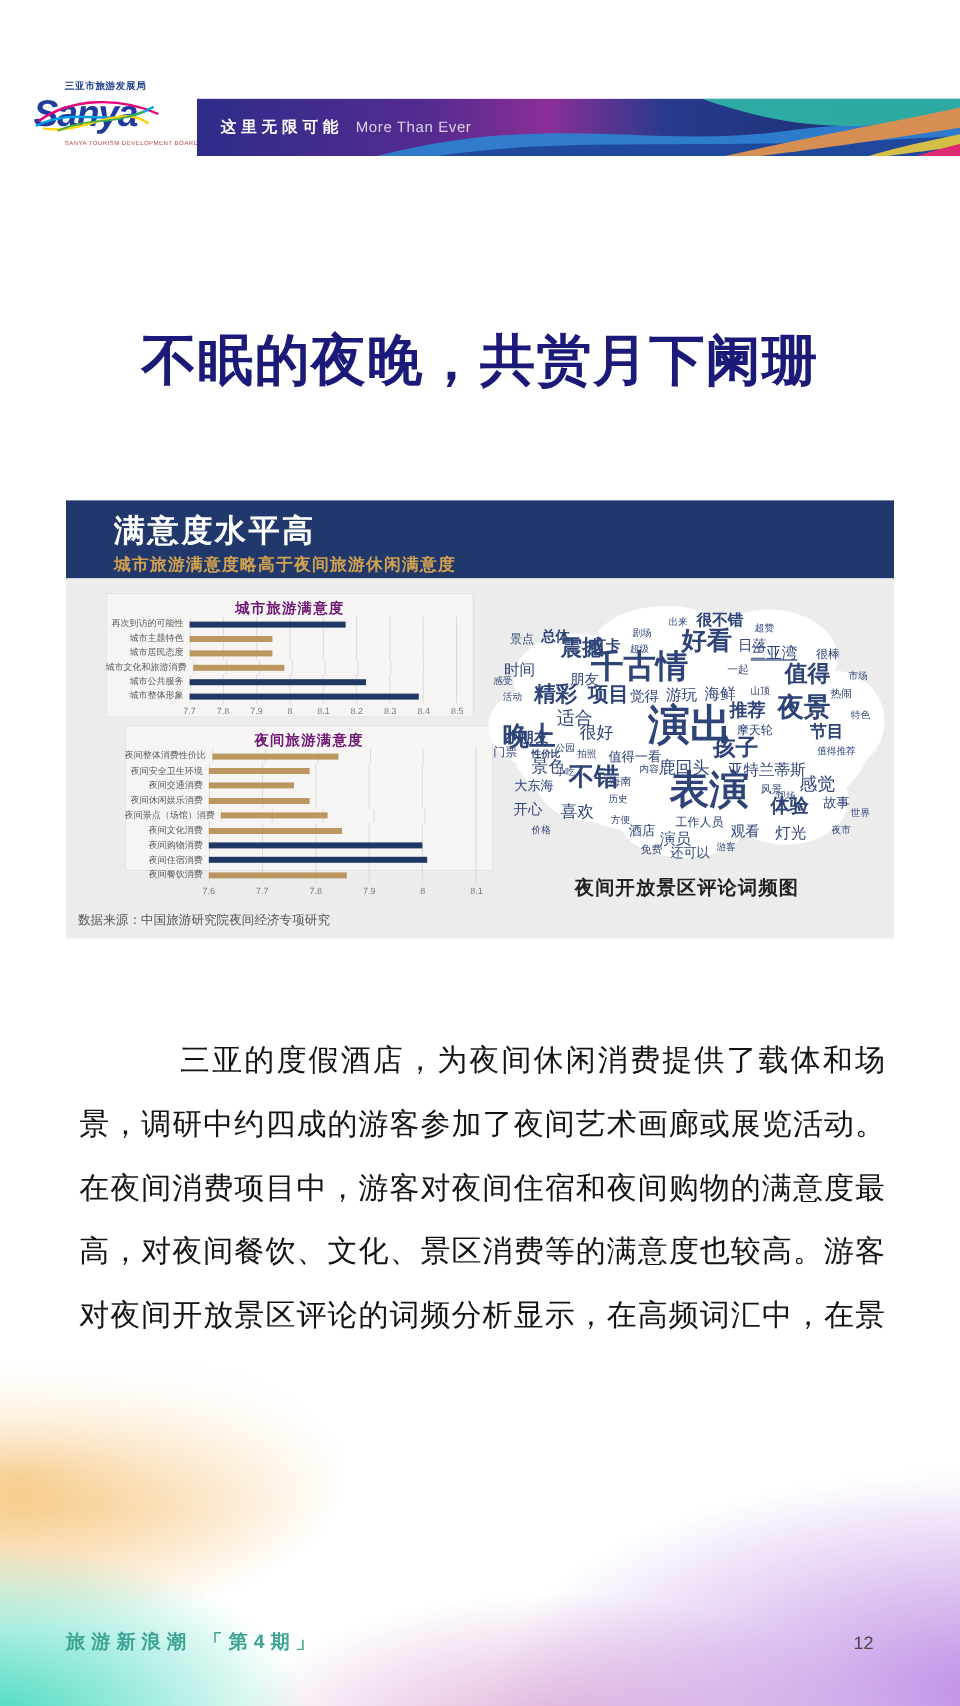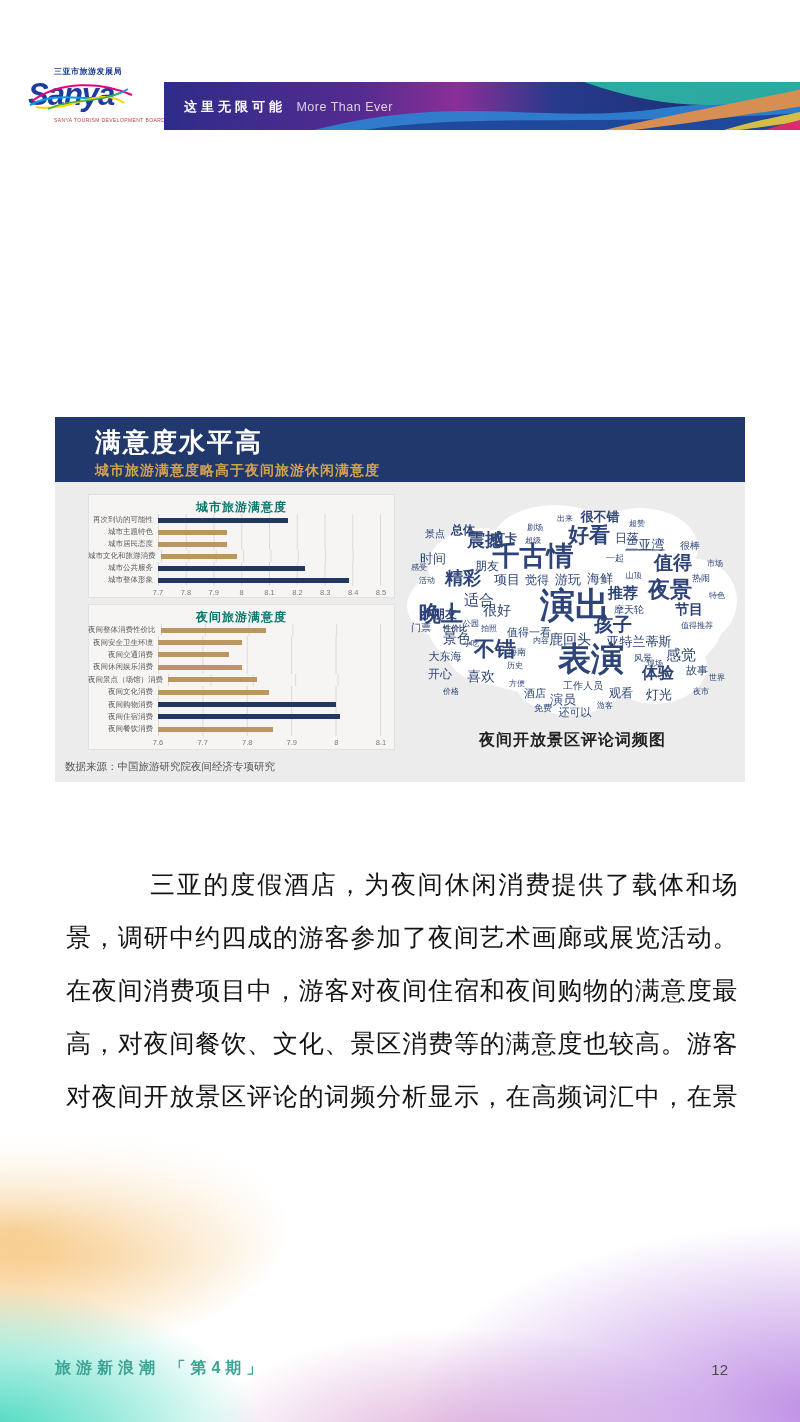--- a/index.html
+++ b/index.html
@@ -27,22 +27,22 @@
 
   
   .card { position:absolute; left:55px; top:405px; width:690px; height:365px; }
   .card-header { height:65px; background:#20386b; padding:8px 0 0 40px; }
   .card-title { color:#fff; font-size:26px; font-weight:bold; letter-spacing:2px; }
   .card-subtitle { color:#d2a24f; font-size:14px; font-weight:bold; margin-top:2px; letter-spacing:1px; }
   .card-body { position:relative; height:300px; background:#ececec; }
 
   .panel { position:absolute; background:#f6f5f3; box-shadow:0 0 0 1px #e3e1de inset; }
   .panelA { left:33px; top:12px;  width:307px; height:104px; }
-  .panelB { left:33px; top:122px; width:307px; height:146px; }
-  .chart-title { text-align:center; font-size:12px; font-weight:bold; color:#0f766e; padding-top:5px; height:20px; letter-spacing:1px; }
+  .panelB { left:49px; top:122px; width:307px; height:122px; }
+  .chart-title { text-align:center; font-size:12px; font-weight:bold; color:#701a75; padding-top:5px; height:20px; letter-spacing:1px; }
   .rows { }
   .crow { display:flex; align-items:center; height:12px; }
   .panelB .crow { height:12.4px; }
   .crow .clabel { flex:0 0 70px; text-align:right; padding-right:5px; font-size:7.5px; color:#5a5a5a; white-space:nowrap; overflow:visible; }
   .crow .track { flex:1; height:100%; margin-right:14px; display:flex; align-items:center;
      background-image:linear-gradient(to right,#dcdad7 1px,transparent 1px); border-right:1px solid #dcdad7; }
   .crow .bar { height:5px; }
   .axis { position:relative; height:13px; margin-left:70px; margin-right:14px; }
   .axis span { position:absolute; top:2px; transform:translateX(-50%); font-size:7.5px; color:#7a7a7a; }
 
@@ -109,20 +109,21 @@
       <path d="M440,48 C520,30 600,16 652,4 L652,22 C590,32 520,42 470,48 Z" fill="#d78e52"></path>
       <path d="M560,48 C600,36 640,30 652,26 L652,38 C620,42 590,46 575,48 Z" fill="#e5c93e" opacity=".92"></path>
       <path d="M600,48 C625,40 645,36 652,34 L652,48 Z" fill="#e02a70"></path>
     </svg>
     <div class="banner-text">
       <span class="banner-cn">这里无限可能</span>
       <span class="banner-en">More Than Ever</span>
     </div>
   </div>
 
+  <div class="page-title">不眠的夜晚，共赏月下阑珊</div>
 
   <div class="card">
     <div class="card-header">
       <div class="card-title">满意度水平高</div>
       <div class="card-subtitle">城市旅游满意度略高于夜间旅游休闲满意度</div>
     </div>
     <div class="card-body">
 
       <div class="panel panelA">
         <div class="chart-title">城市旅游满意度</div>
@@ -274,21 +275,21 @@
             <span style="left: 285px; top: 60px; font-size: 10px; font-weight: 400;">很棒</span>
             <span style="left: 80px; top: 54px; font-size: 18px; font-weight: 700;">震撼</span>
             <span style="left: 28px; top: 72px; font-size: 13px; font-weight: 400;">时间</span>
             <span style="left: 128px; top: 70px; font-size: 27px; font-weight: 700;">千古情</span>
             <span style="left: 210px; top: 72px; font-size: 9px; font-weight: 400;">一起</span>
             <span style="left: 268px; top: 76px; font-size: 19px; font-weight: 700;">值得</span>
             <span style="left: 310px; top: 78px; font-size: 8px; font-weight: 400;">市场</span>
             <span style="left: 14px; top: 82px; font-size: 8px; font-weight: 400;">感受</span>
             <span style="left: 82px; top: 80px; font-size: 12px; font-weight: 400;">朋友</span>
             <span style="left: 58px; top: 92px; font-size: 18px; font-weight: 700;">精彩</span>
-            <span style="left: 102px; top: 93px; font-size: 13px; font-weight: 400;">项目</span>
+            <span style="left: 102px; top: 93px; font-size: 17px; font-weight: 700;">项目</span>
             <span style="left: 132px; top: 94px; font-size: 12px; font-weight: 400;">觉得</span>
             <span style="left: 163px; top: 93px; font-size: 13px; font-weight: 400;">游玩</span>
             <span style="left: 195px; top: 92px; font-size: 13px; font-weight: 400;">海鲜</span>
             <span style="left: 222px; top: 90px; font-size: 8px; font-weight: 400; padding-left: 13px;">山顶</span>
             <span style="left: 296px; top: 92px; font-size: 9px; font-weight: 400;">热闹</span>
             <span style="left: 22px; top: 95px; font-size: 8px; font-weight: 400;">活动</span>
             <span style="left: 218px; top: 106px; font-size: 15px; font-weight: 700;">推荐</span>
             <span style="left: 265px; top: 104px; font-size: 22px; font-weight: 700;">夜景</span>
             <span style="left: 312px; top: 110px; font-size: 8px; font-weight: 400;">特色</span>
             <span style="left: 34px; top: 128px; font-size: 12px; font-weight: 700;">小朋友</span>

